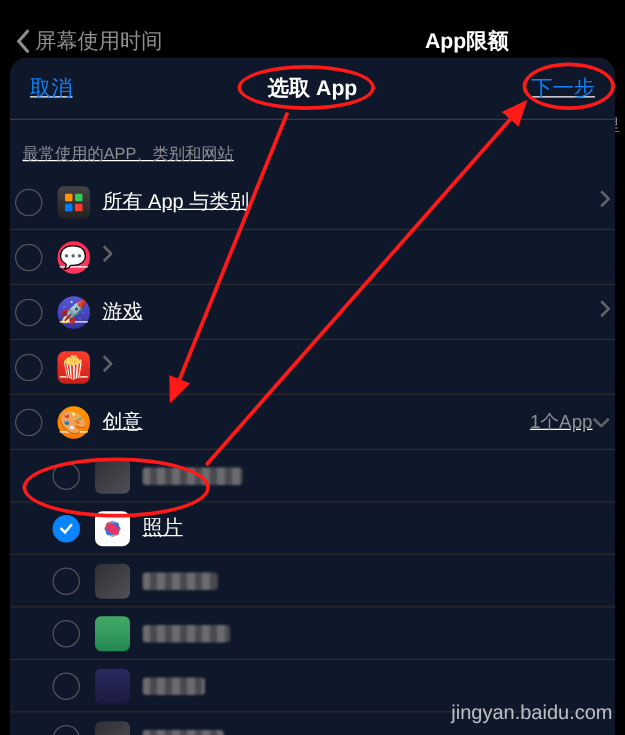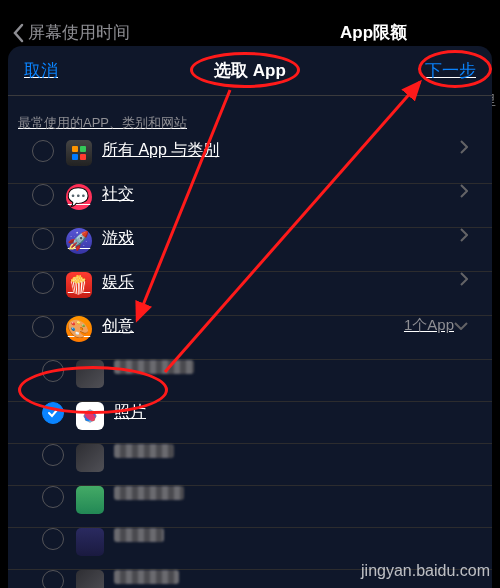--- a/index.html
+++ b/index.html
@@ -41,23 +41,23 @@
   .cancel { color:#0a84ff; font-size:17px; }
   .title  { color:#fff; font-size:17px; font-weight:600;
             position:absolute; left:50%; transform:translateX(-50%);}
   .next   { color:#0a84ff; font-size:17px; }
   .section-label {
     color:#8e8e93; font-size:13px;
     padding: 18px 10px 8px;
   }
   .list { flex:1; overflow-y:auto; }
   .row {
-    display:flex; 
+    display:flex; align-items:center;
     height: 44px;
-    padding: 0 24px;
+    padding: 0 4px;
     border-bottom: 0.5px solid #2c2c2e;
   }
   .row.sub { padding-left: 34px; height:42px;}
   .radio {
     width:22px; height:22px; border-radius:50%;
     border:1.5px solid #545458;
     margin-right: 12px;
     flex-shrink:0;
     display:flex; align-items:center; justify-content:center;
   }
@@ -147,39 +147,37 @@
       </div>
       <span class="row-label">所有 App 与类别</span>
       <span class="chevron"><svg width="8" height="14" viewBox="0 0 8 14">
             <path d="M1 1 L7 7 L1 13" stroke="#636366" stroke-width="2" fill="none"></path>
           </svg></span>
     </div>
 
     <div class="row">
       <div class="radio"></div>
       <div class="cat-icon" style="background:linear-gradient(#ff2d55,#ff375f);border-radius:50%;">💬</div>
-      <span class="row-label">社交</span>
       <span class="chevron"><svg width="8" height="14" viewBox="0 0 8 14">
             <path d="M1 1 L7 7 L1 13" stroke="#636366" stroke-width="2" fill="none"></path>
           </svg></span>
     </div>
 
     <div class="row">
       <div class="radio"></div>
       <div class="cat-icon" style="background:linear-gradient(#5856d6,#3634a3);border-radius:50%;">🚀</div>
       <span class="row-label">游戏</span>
       <span class="chevron"><svg width="8" height="14" viewBox="0 0 8 14">
             <path d="M1 1 L7 7 L1 13" stroke="#636366" stroke-width="2" fill="none"></path>
           </svg></span>
     </div>
 
     <div class="row">
       <div class="radio"></div>
       <div class="cat-icon" style="background:linear-gradient(#ff3b30,#c71f16);border-radius:6px;">🍿</div>
-      <span class="row-label">娱乐</span>
       <span class="chevron"><svg width="8" height="14" viewBox="0 0 8 14">
             <path d="M1 1 L7 7 L1 13" stroke="#636366" stroke-width="2" fill="none"></path>
           </svg></span>
     </div>
 
     <div class="row">
       <div class="radio"></div>
       <div class="cat-icon" style="background:linear-gradient(#ff9500,#ff7a00);border-radius:50%;">🎨</div>
       <span class="row-label">创意</span>
       <span class="row-detail">1个App</span>

